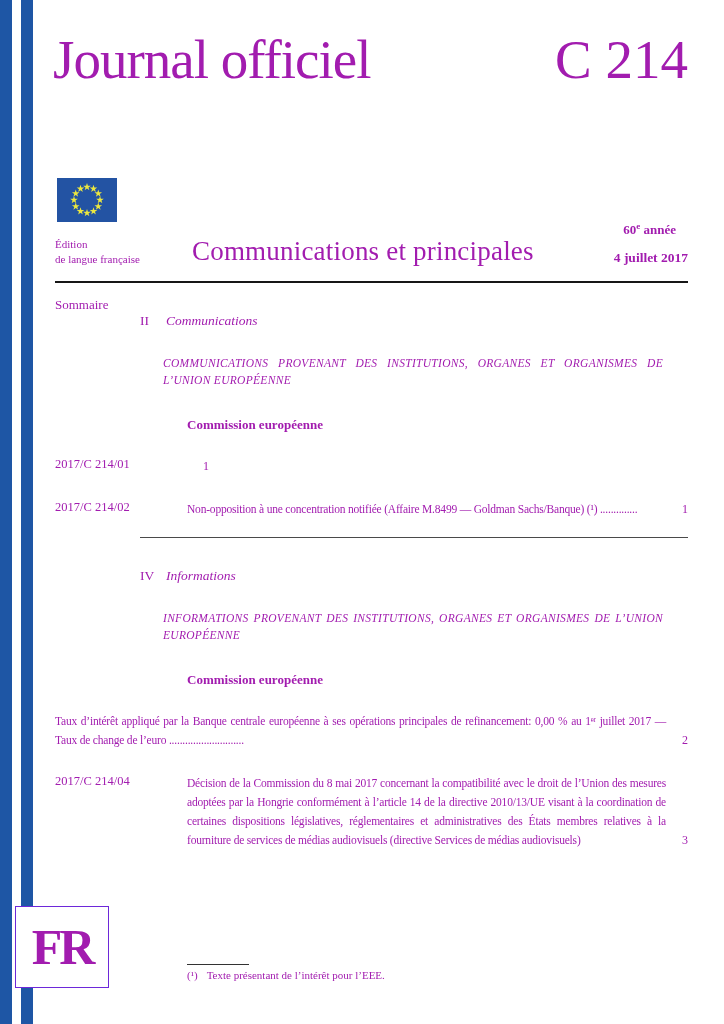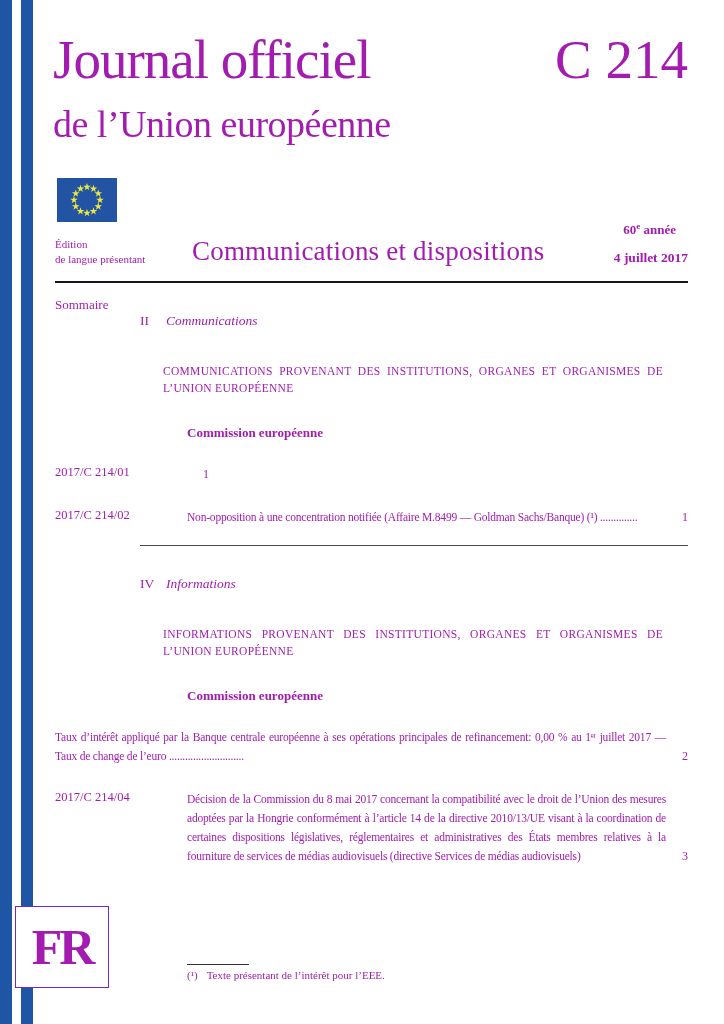--- a/index.html
+++ b/index.html
@@ -28,22 +28,22 @@
   .edition { position:absolute; left:55px; top:237px; font-size:11px; line-height:15px; }
   .center-heading { position:absolute; left:192px; top:236px; font-size:27px; letter-spacing:0.2px; }
   .head-rule { position:absolute; left:55px; right:36px; bottom:0; border-top:2px solid #161616; }
 
   
   .toc { position:absolute; left:55px; right:36px; top:283px; z-index:2; }
   .sommaire { margin-top:14px; font-size:13px; }
   .sec-row { display:flex; margin-left:85px; font-size:13.5px; }
   .sec-row .numeral { width:26px; flex-shrink:0; }
   .sec-row .sec-title { font-style:italic; }
-  .sec-heading { margin-left:108px; margin-top:34px; width:500px;
-                 font-size:11.5px; line-height:17px; text-align:justify; letter-spacing:0.3px; }
+  .sec-heading { margin-left:108px; margin-top:26px; width:500px;
+                 font-size:11.5px; line-height:17px; text-align:justify; letter-spacing:0.3px;font-style:italic; }
   .sub-heading { margin-left:132px; margin-top:28px; font-size:13px; font-weight:bold; }
   .entry { display:flex; margin-top:24px; }
   .entry .ref { width:132px; flex-shrink:0; font-size:12.5px; }
   .entry .etext { flex:1; font-size:11.5px; letter-spacing:-0.2px; line-height:19px; text-align:justify; }
   .entry .page-no { width:22px; flex-shrink:0; text-align:right; font-size:12px; align-self:flex-end; line-height:19px; }
   .sec-sep { margin-left:85px; margin-top:18px; border-top:1px solid #4a4a4a; }
   .sec-row.second { margin-top:30px; }
 
   
   .lang-box { position:absolute; left:15px; top:906px; width:92px; height:80px;
@@ -60,21 +60,20 @@
 <div class="page">
 
   <div class="vbar one" style="background-color: rgb(30, 86, 165);"></div>
   <div class="vbar two" style="background-color: rgb(30, 86, 165);"></div>
 
   <div class="masthead">
     <div class="title-row">
       <span class="jo-title">Journal officiel</span>
       <span class="jo-issue">C 214</span>
     </div>
-    <div class="jo-subtitle">de l’Union européenne</div>
 
     <svg class="flag" viewBox="0 0 60 44">
       <defs>
         <path id="eu-star" d="M0,-4 L0.91,-1.26 L3.8,-1.24 L1.49,0.49 L2.35,3.24 L0,1.56 L-2.35,3.24 L-1.49,0.49 L-3.8,-1.24 L-0.91,-1.26 Z"></path>
       </defs>
       <rect x="0" y="0" width="60" height="44" fill="#2353a3"></rect>
       <g fill="#ece73f">
         <use href="#eu-star" x="30" y="9"></use>
         <use href="#eu-star" x="36.5" y="10.74"></use>
         <use href="#eu-star" x="41.26" y="15.5"></use>
@@ -88,24 +87,24 @@
         <use href="#eu-star" x="18.74" y="15.5"></use>
         <use href="#eu-star" x="23.5" y="10.74"></use>
       </g>
     </svg>
 
     <div class="year-line"><span>60</span><sup>e</sup><span> année</span></div>
     <div class="date-line">4 juillet 2017</div>
 
     <div class="edition">
       <div>Édition</div>
-      <div>de langue présentant</div>
+      <div>de langue française</div>
     </div>
 
-    <div class="center-heading">Communications et dispositions</div>
+    <div class="center-heading">Communications et principales</div>
     <div class="head-rule"></div>
   </div>
 
   <div class="toc">
     <div class="sommaire">Sommaire</div>
 
     <div class="sec-row">
       <span class="numeral">II</span>
       <span class="sec-title">Communications</span>
     </div>

